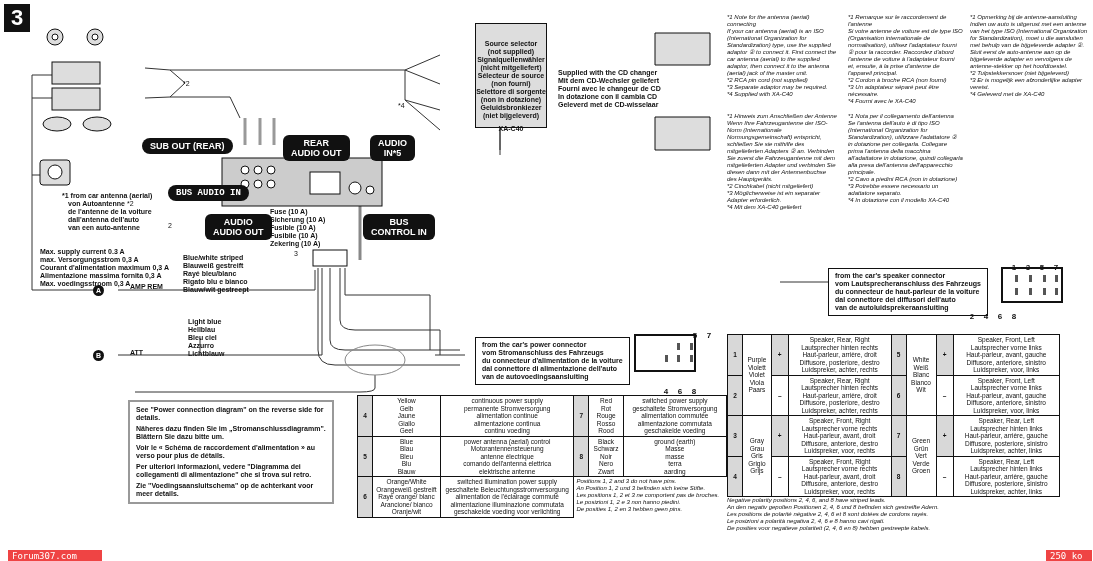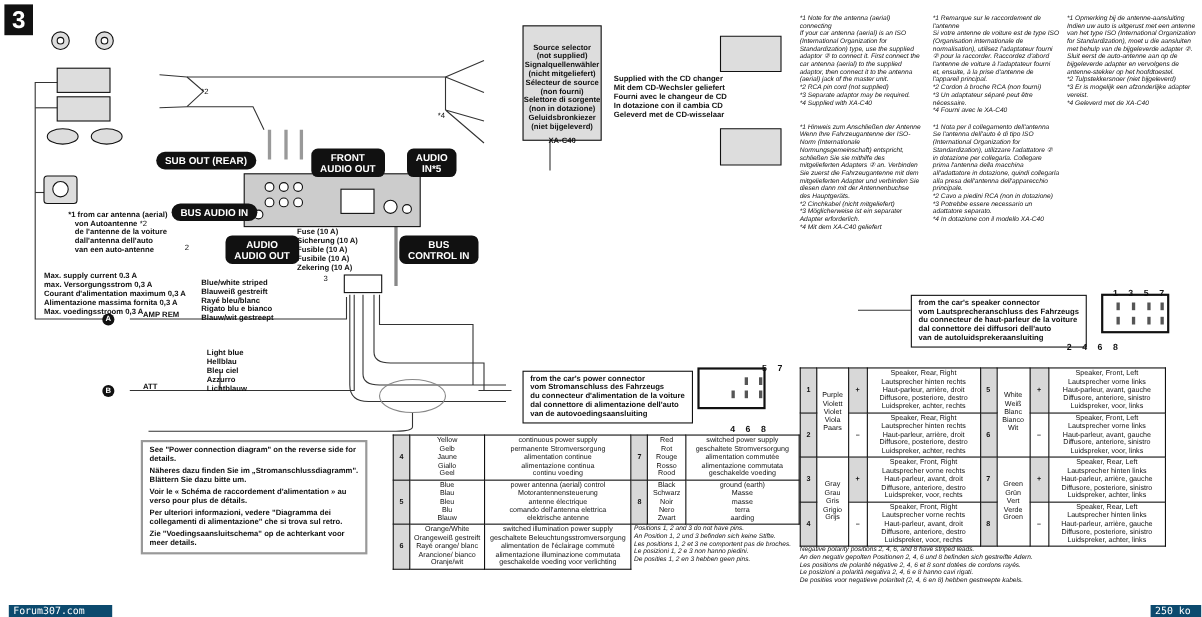--- a/index.html
+++ b/index.html
@@ -11,21 +11,21 @@
   .tiny{font-size:6px;line-height:7px;font-style:italic;}
   .txtblock div{white-space:nowrap;}
   svg.wires{position:absolute;left:0;top:0;}
   .box{border:1px solid #111;background:#fff;}
   .graybox{background:#ddd;border:1.5px solid #111;}
   table{border-collapse:collapse;font-size:6.5px;line-height:7.5px;}
   td{border:1px solid #111;text-align:center;vertical-align:middle;padding:1px 2px;}
   td.num{background:#d8d8d8;font-weight:bold;width:10px;}
   td.pol{background:#d8d8d8;width:12px;font-weight:bold;}
   .notes div{white-space:nowrap;}
-  .footer{background:#0c4a6e;color:#fff;font:9px "DejaVu Sans Mono",monospace;padding:1px 4px;}
+  .footer{background:#ef4444;color:#fff;font:9px "DejaVu Sans Mono",monospace;padding:1px 4px;}
   .circ{width:11px;height:11px;border-radius:50%;background:#111;color:#fff;font:bold 7px "Liberation Sans",sans-serif;text-align:center;line-height:11px;}
   .pinlabels span{display:inline-block;width:14px;text-align:center;font:bold 8px "Liberation Sans",sans-serif;}
 </style>
 </head>
 <body>
 
 <div class="abs sec-num">3</div>
 
 <svg class="wires" width="1093" height="561">
   <g stroke="#333" stroke-width="1" fill="none">
@@ -97,28 +97,28 @@
     <rect x="677" y="343" width="3" height="7"></rect>
       <rect x="690" y="343" width="3" height="7"></rect>
     <rect x="665" y="355" width="3" height="7"></rect>
       <rect x="677" y="355" width="3" height="7"></rect>
       <rect x="690" y="355" width="3" height="7"></rect>
   </g>
 </svg>
 
 <div class="abs pill" style="left:142px;top:138px;">SUB OUT (REAR)</div>
 <div class="abs pill" style="left:283px;top:135px;border-radius:6px;">
-  <div>FRONT</div>
+  <div>REAR</div>
   <div>AUDIO OUT</div>
 </div>
 <div class="abs pill" style="left:370px;top:135px;border-radius:6px;">
   <div>AUDIO</div>
   <div>IN*5</div>
 </div>
-<div class="abs pill" style="left:156px;top:185px;">BUS AUDIO IN</div>
+<div class="abs pill" style="left:168px;top:185px;font-family:Liberation Mono, monospace;">BUS AUDIO IN</div>
 <div class="abs pill" style="left:205px;top:214px;border-radius:6px;">
   <div>AUDIO</div>
   <div>AUDIO OUT</div>
 </div>
 <div class="abs pill" style="left:363px;top:214px;border-radius:6px;">
   <div>BUS</div>
   <div>CONTROL IN</div>
 </div>
 <div class="abs small" style="left:183px;top:80px;">*2</div>
 <div class="abs small" style="left:127px;top:200px;">*2</div>

